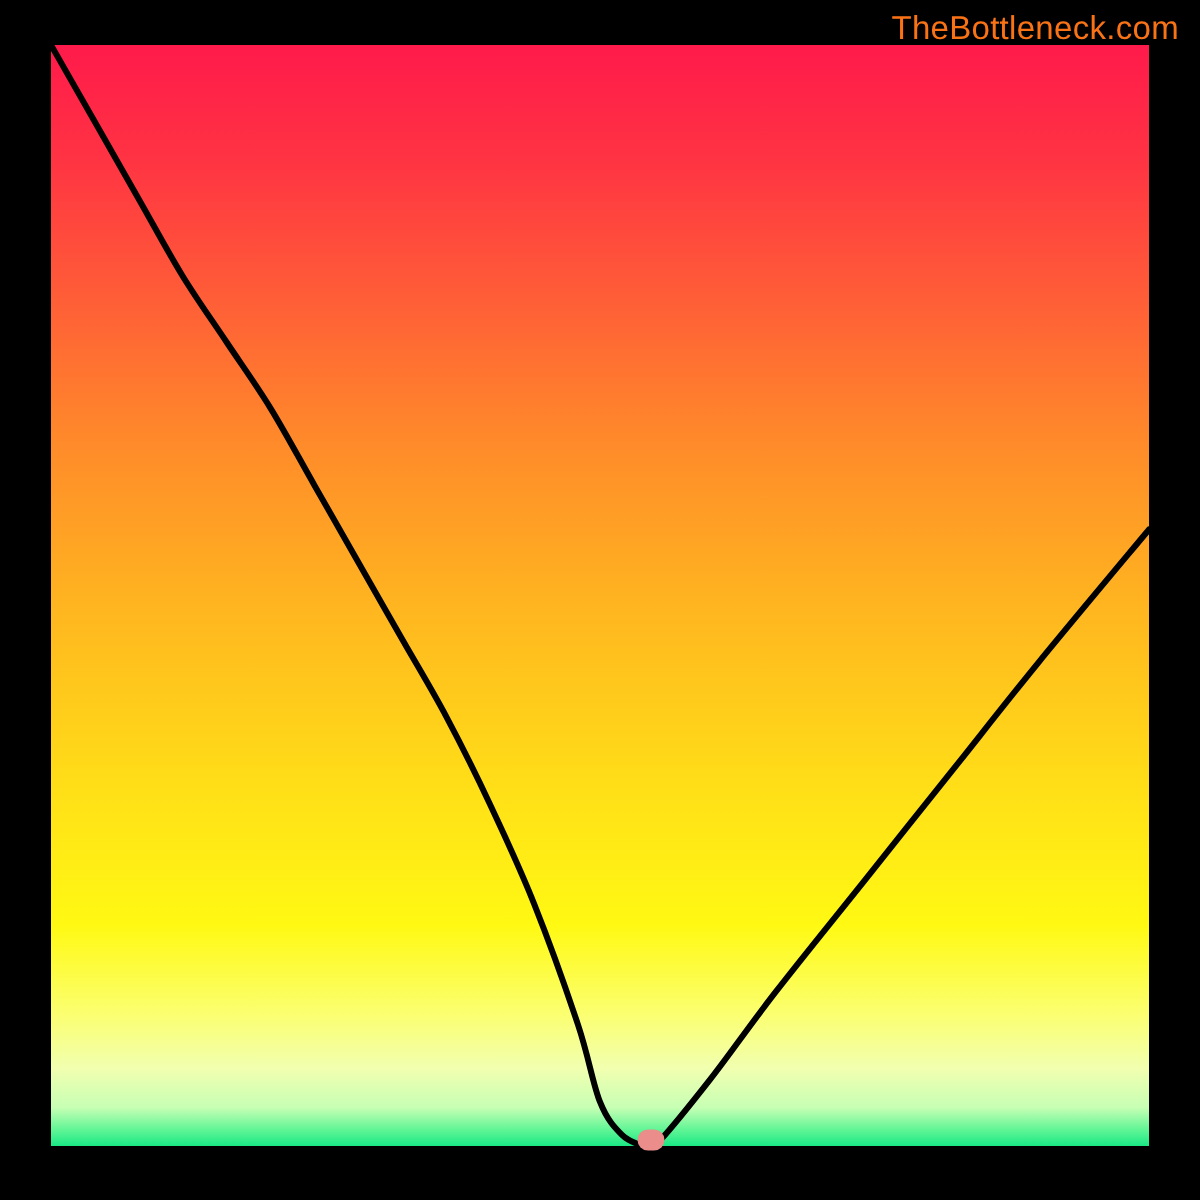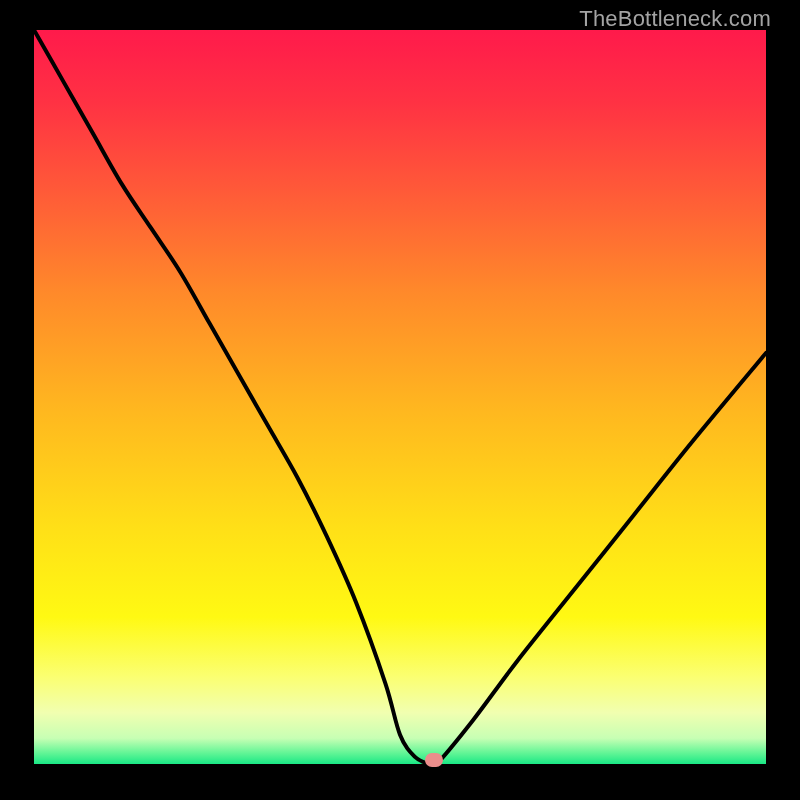--- a/index.html
+++ b/index.html
@@ -13,22 +13,22 @@
   }
   .outer {
     position: relative;
     width: 800px;
     height: 800px;
     background: #000;
   }
   .watermark {
     position: absolute;
     top: 6px;
-    right: 29px;
-    color: #a3a3a3;
+    right: 14px;
+    color: #f97316;
     font-size: 22px;
     font-weight: 500;
     z-index: 10;
     letter-spacing: 0.2px;
   }
   .plot {
     position: absolute;
     left: 34px;
     top: 30px;
     width: 732px;

